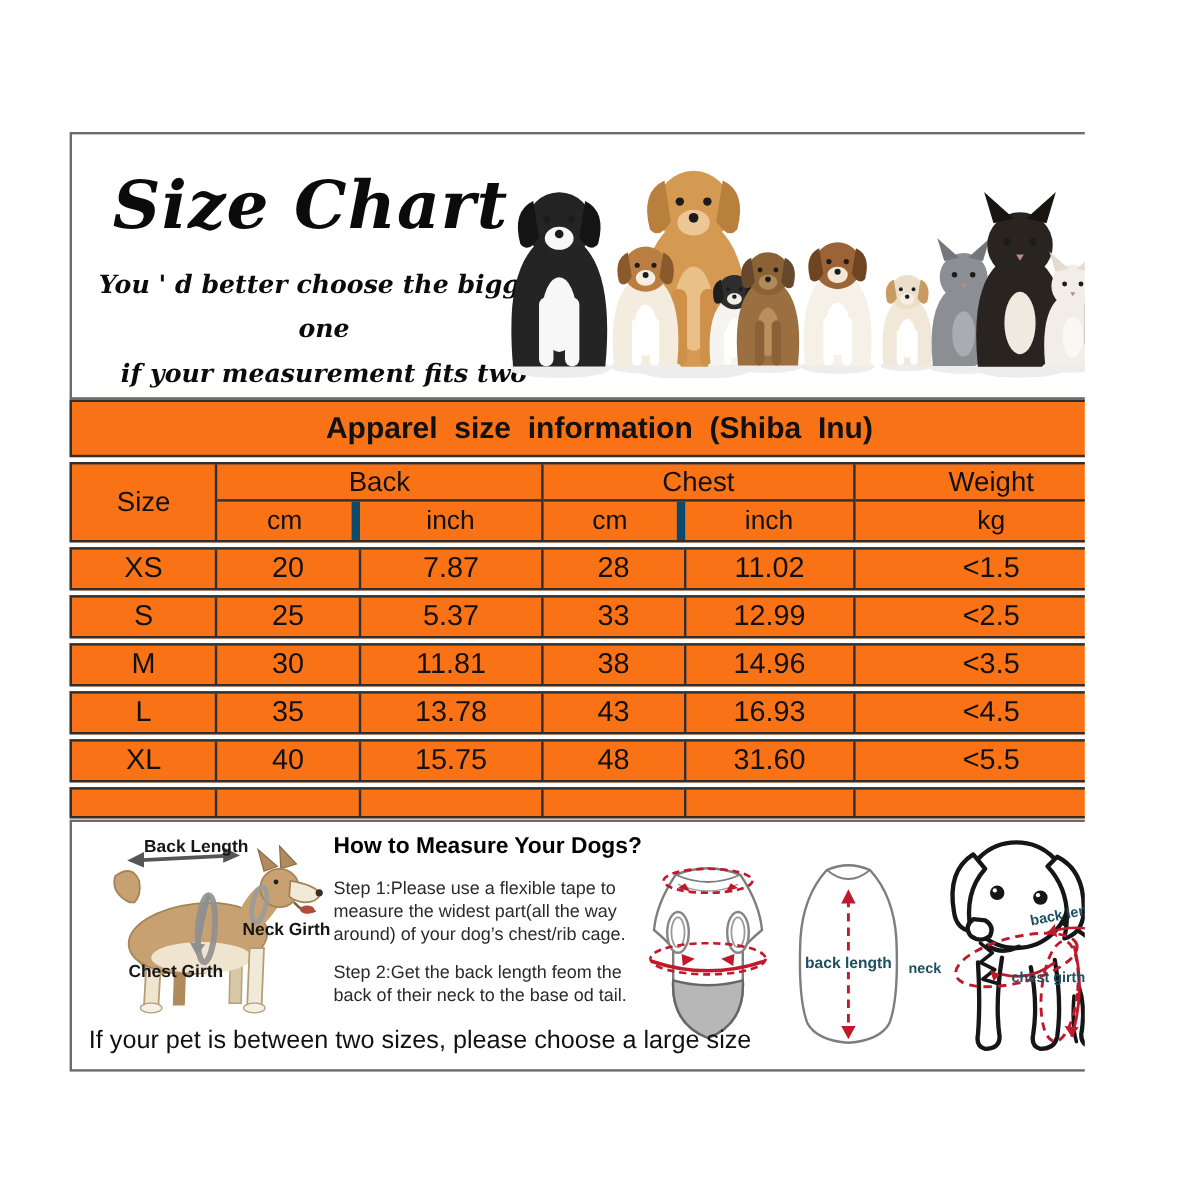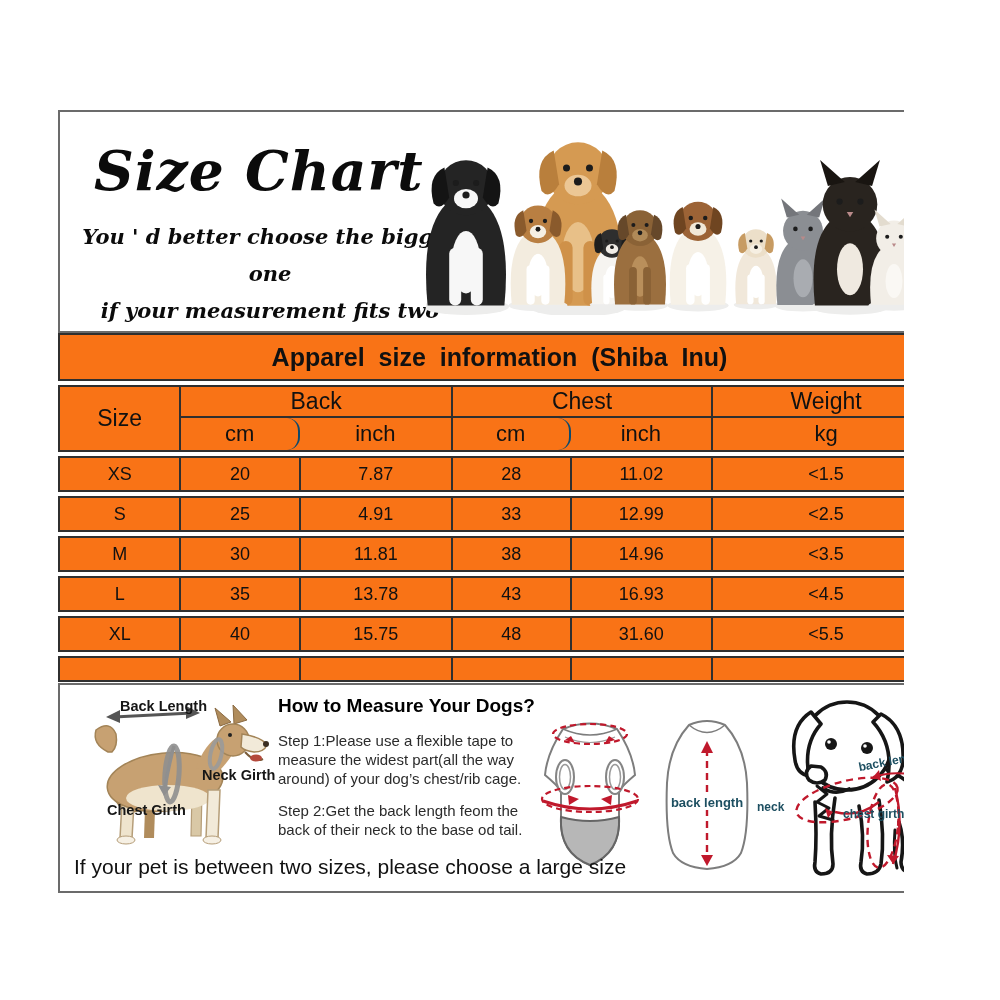--- a/index.html
+++ b/index.html
@@ -26,27 +26,27 @@
   .t-head{height:67px;margin-bottom:4px;display:flex;}
   .hc{box-sizing:border-box;display:flex;align-items:center;justify-content:center;font-size:23px;}
   .w-size{width:13.8%;border-right:2px solid #2f2f2f;}
   .hgroup{box-sizing:border-box;display:flex;flex-direction:column;}
   .w-back{width:30.9%;border-right:2px solid #2f2f2f;}
   .w-chest{width:29.6%;border-right:2px solid #2f2f2f;}
   .w-weight{flex:1;}
   .hg-top{height:31px;border-bottom:2px solid #2f2f2f;display:flex;align-items:center;justify-content:center;font-size:23px;box-sizing:border-box;}
   .hg-bottom{flex:1;display:flex;}
   .hu{box-sizing:border-box;display:flex;align-items:center;justify-content:center;font-size:22px;flex:1;}
-  .hu.div{border-right:2px solid #0c4a6e;border-radius:13px;}
+  .hu.div{border-right:7px solid #0c4a6e;}
   .hu.cm-b{flex:none;width:44%;}
   .hu.cm-c{flex:none;width:45.6%;}
   .t-row{height:36px;margin-bottom:4px;display:flex;}
   .t-row.last{margin-bottom:0;height:26px;}
   .c{box-sizing:border-box;display:flex;align-items:center;justify-content:center;
-     font-size:18px;border-right:2px solid #2f2f2f;}
+     font-size:24px;border-right:2px solid #2f2f2f;}
   .c1{width:13.8%;}.c2{width:13.6%;}.c3{width:17.3%;}.c4{width:13.5%;}.c5{width:16.1%;}
   .c6{flex:1;border-right:none;}
 
   
   .bottom-box{position:absolute;left:58px;top:683px;width:883px;height:210px;
               border:2px solid #6b6b6b;background:#fff;box-sizing:border-box;}
   .dogdiag{position:absolute;left:10px;top:5px;width:230px;height:168px;}
   .dogdiag svg{position:absolute;left:0;top:0;}
   .dlabel{position:absolute;font-size:14.5px;font-weight:bold;color:#161616;white-space:nowrap;}
   .steps{position:absolute;left:218px;top:10px;width:272px;}
@@ -168,21 +168,21 @@
       <div class="c c1">XS</div>
       <div class="c c2">20</div>
       <div class="c c3">7.87</div>
       <div class="c c4">28</div>
       <div class="c c5">11.02</div>
       <div class="c c6">&lt;1.5</div>
     </div>
     <div class="t-row">
       <div class="c c1">S</div>
       <div class="c c2">25</div>
-      <div class="c c3">4.91</div>
+      <div class="c c3">5.37</div>
       <div class="c c4">33</div>
       <div class="c c5">12.99</div>
       <div class="c c6">&lt;2.5</div>
     </div>
     <div class="t-row">
       <div class="c c1">M</div>
       <div class="c c2">30</div>
       <div class="c c3">11.81</div>
       <div class="c c4">38</div>
       <div class="c c5">14.96</div>

